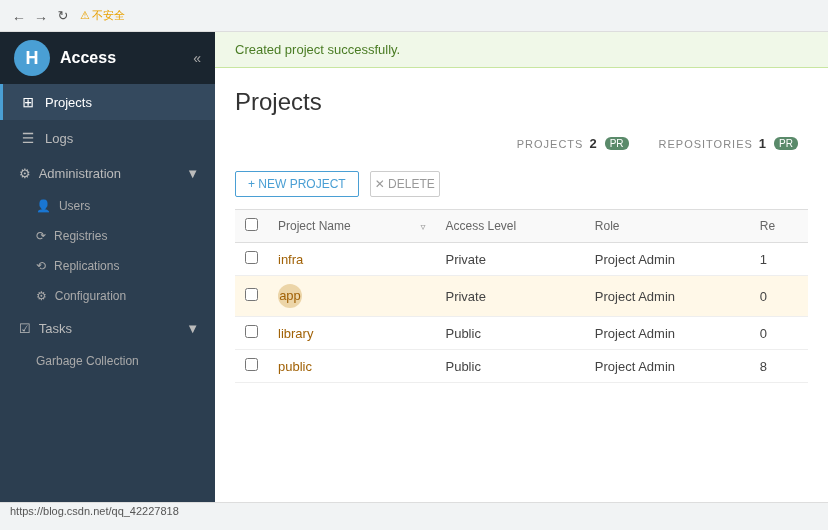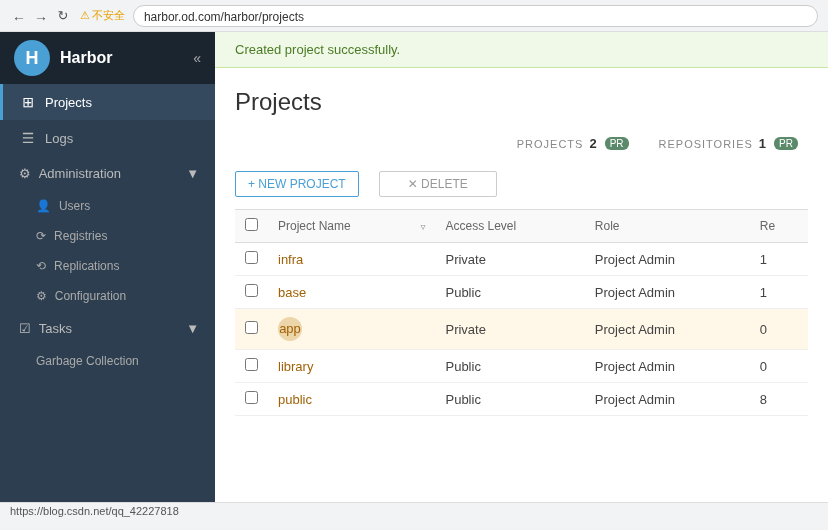--- a/index.html
+++ b/index.html
@@ -164,42 +164,42 @@
       background: #5a8a6a;
       color: white;
       font-size: 10px;
       padding: 1px 5px;
       border-radius: 6px;
       margin-left: 2px;
     }
 
     .toolbar {
       display: flex;
-      gap: 20px;
+      gap: 11px;
       margin-bottom: 12px;
     }
 
     .btn-new-project {
       background: white;
       border: 1px solid #4a9fd4;
       color: #4a9fd4;
       padding: 5px 12px;
       font-size: 12px;
       cursor: pointer;
       border-radius: 2px;
       display: flex;
       align-items: center;
       gap: 4px;
     }
 
     .btn-delete {
       background: white;
       border: 1px solid #ccc;
       color: #999;
-      padding: 5px 28px;
+      padding: 5px 4px;
       font-size: 12px;
       cursor: pointer;
       border-radius: 2px;
       display: flex;
       align-items: center;
       gap: 4px;
     }
 
     
     .projects-table {
@@ -246,29 +246,28 @@
 
 <div class="browser-bar">
   <div class="browser-nav-btns">
     <button class="nav-btn">←</button>
     <button class="nav-btn">→</button>
     <button class="nav-btn reload-btn">↻</button>
   </div>
   <span class="security-warning">
     ⚠ <span>不安全</span>
   </span>
-  <div class="address-bar">harbor.od.com/harbor/projects</div>
 </div>
 
 <div class="app-container">
 
   <div class="sidebar">
     <div class="sidebar-header">
       <div class="harbor-logo">H</div>
-      <span class="harbor-title">Harbor</span>
+      <span class="harbor-title">Access</span>
       <span class="sidebar-collapse">«</span>
     </div>
 
     <div class="nav-item active">
       <span class="icon">⊞</span>
       <span>Projects</span>
     </div>
 
     <div class="nav-item">
       <span class="icon">☰</span>
@@ -357,31 +356,20 @@
       <td class="checkbox-cell">
         <input type="checkbox" style="">
       </td>
       <td>
         <a class="project-link">infra</a>
       </td>
       <td>Private</td>
       <td>Project Admin</td>
       <td>1</td>
     </tr>
-            <tr>
-      <td class="checkbox-cell">
-        <input type="checkbox" style="">
-      </td>
-      <td>
-        <a class="project-link">base</a>
-      </td>
-      <td>Public</td>
-      <td>Project Admin</td>
-      <td>1</td>
-    </tr>
             <tr class="row-hovered">
       <td class="checkbox-cell">
         <input type="checkbox" style="">
       </td>
       <td>
         <span class="cursor-highlight"><a class="project-link">app</a></span>
       </td>
       <td>Private</td>
       <td>Project Admin</td>
       <td>0</td>

